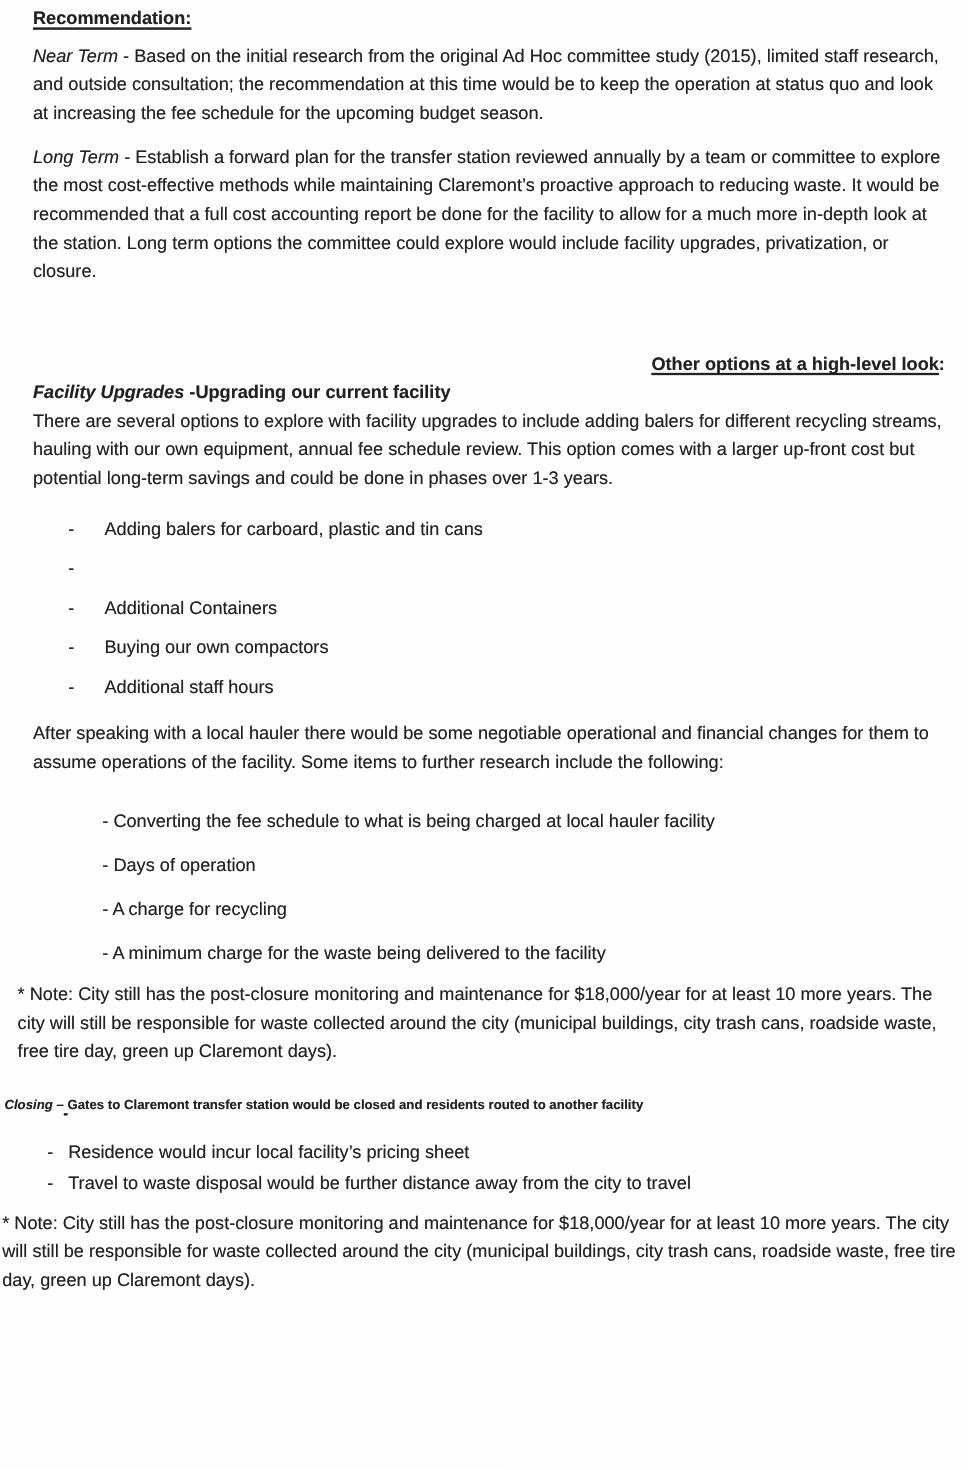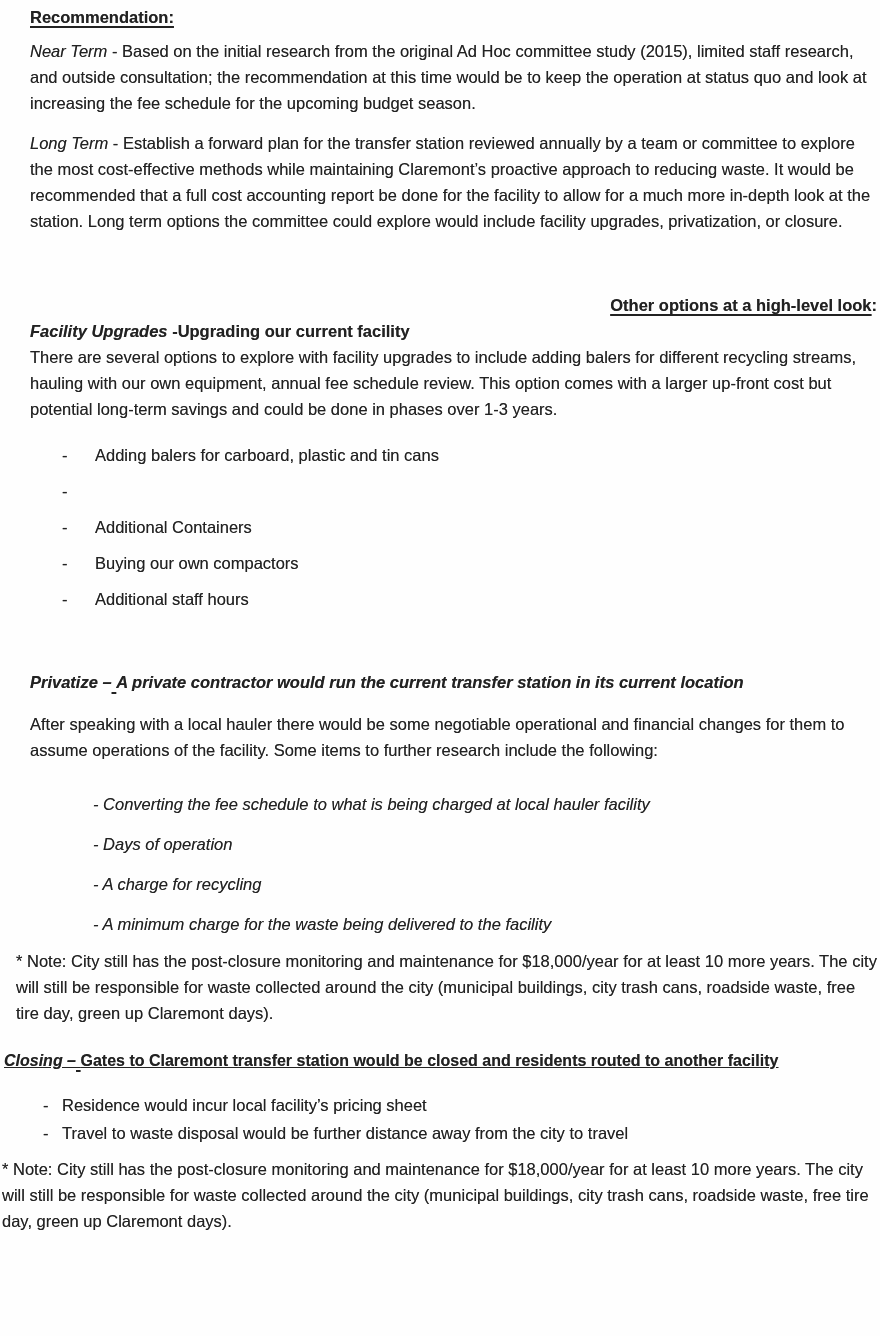--- a/index.html
+++ b/index.html
@@ -1,21 +1,21 @@
 <!DOCTYPE html>
 <html><head>
 <meta charset="utf-8">
 <style>
   html, body { margin: 0; padding: 0; background: #ffffff; }
   .page {
     position: relative;
     width: 880px;
     height: 1336px;
     box-sizing: border-box;
-    padding: 0 3px 0 30px;
+    padding: 0 21px 0 30px;
     background: #fefefe;
     color: #222222;
     font-family: "Liberation Sans", sans-serif;
     font-size: 16.5px;
     line-height: 26px;
     text-shadow: 0 0 0.6px rgba(30,30,30,0.55);
     overflow: hidden;
   }
   .page * { margin: 0; box-sizing: border-box; }
 
@@ -43,26 +43,26 @@
   .heading3 { white-space: nowrap; }
   .para-fac { }
 
   .list1 { margin-top: 20px; display: flex; flex-direction: column; gap: 10px; }
   .li1 { display: flex; margin-left: 32px; }
   .li1 .dash { width: 33px; flex: 0 0 33px; }
 
   .heading4 { margin-top: 57px; white-space: nowrap; }
   .para-priv { margin-top: 16px; }
 
-  .list2 { margin-top: 28px; display: flex; flex-direction: column; gap: 14px; font-style: italic; }
+  .list2 { margin-top: 28px; display: flex; flex-direction: column; gap: 14px; }
   .li2 { margin-left: 63px; }
 
   .note1 { margin-top: 11px; margin-left: -14px; }
 
-  .heading5 { margin-top: 22px; margin-left: -26px; margin-right: -12px; white-space: nowrap; font-size: 16px; text-decoration: underline; }
+  .heading5 { margin-top: 22px; margin-left: -26px; margin-right: -12px; white-space: nowrap; font-size: 12px; }
 
   .list3 { margin-top: 18px; display: flex; flex-direction: column; gap: 2px; }
   .li3 { display: flex; margin-left: 13px; }
   .li3 .dash { width: 19px; flex: 0 0 19px; }
 
   .note2 { margin-top: 10px; margin-left: -28px; margin-right: -13px; }
 </style>
 </head>
 <body>
 
@@ -101,23 +101,20 @@
     <div class="li1">
         <span class="dash">-</span>
         <span>Buying our own compactors</span>
       </div>
     <div class="li1">
         <span class="dash">-</span>
         <span>Additional staff hours</span>
       </div>
   </div>
 
-  <div class="heading4">
-    <span class="bi">Privatize –</span><span class="u-space">&nbsp;</span><span class="bi">A private contractor would run the current transfer station in its current location</span>
-  </div>
 
   <p class="para-priv">After speaking with a local hauler there would be some negotiable operational and financial changes for them to assume operations of the facility. Some items to further research include the following:</p>
 
   <div class="list2">
     <div class="li2">- Converting the fee schedule to what is being charged at local hauler facility</div>
     <div class="li2">- Days of operation</div>
     <div class="li2">- A charge for recycling</div>
     <div class="li2">- A minimum charge for the waste being delivered to the facility</div>
   </div>
 

